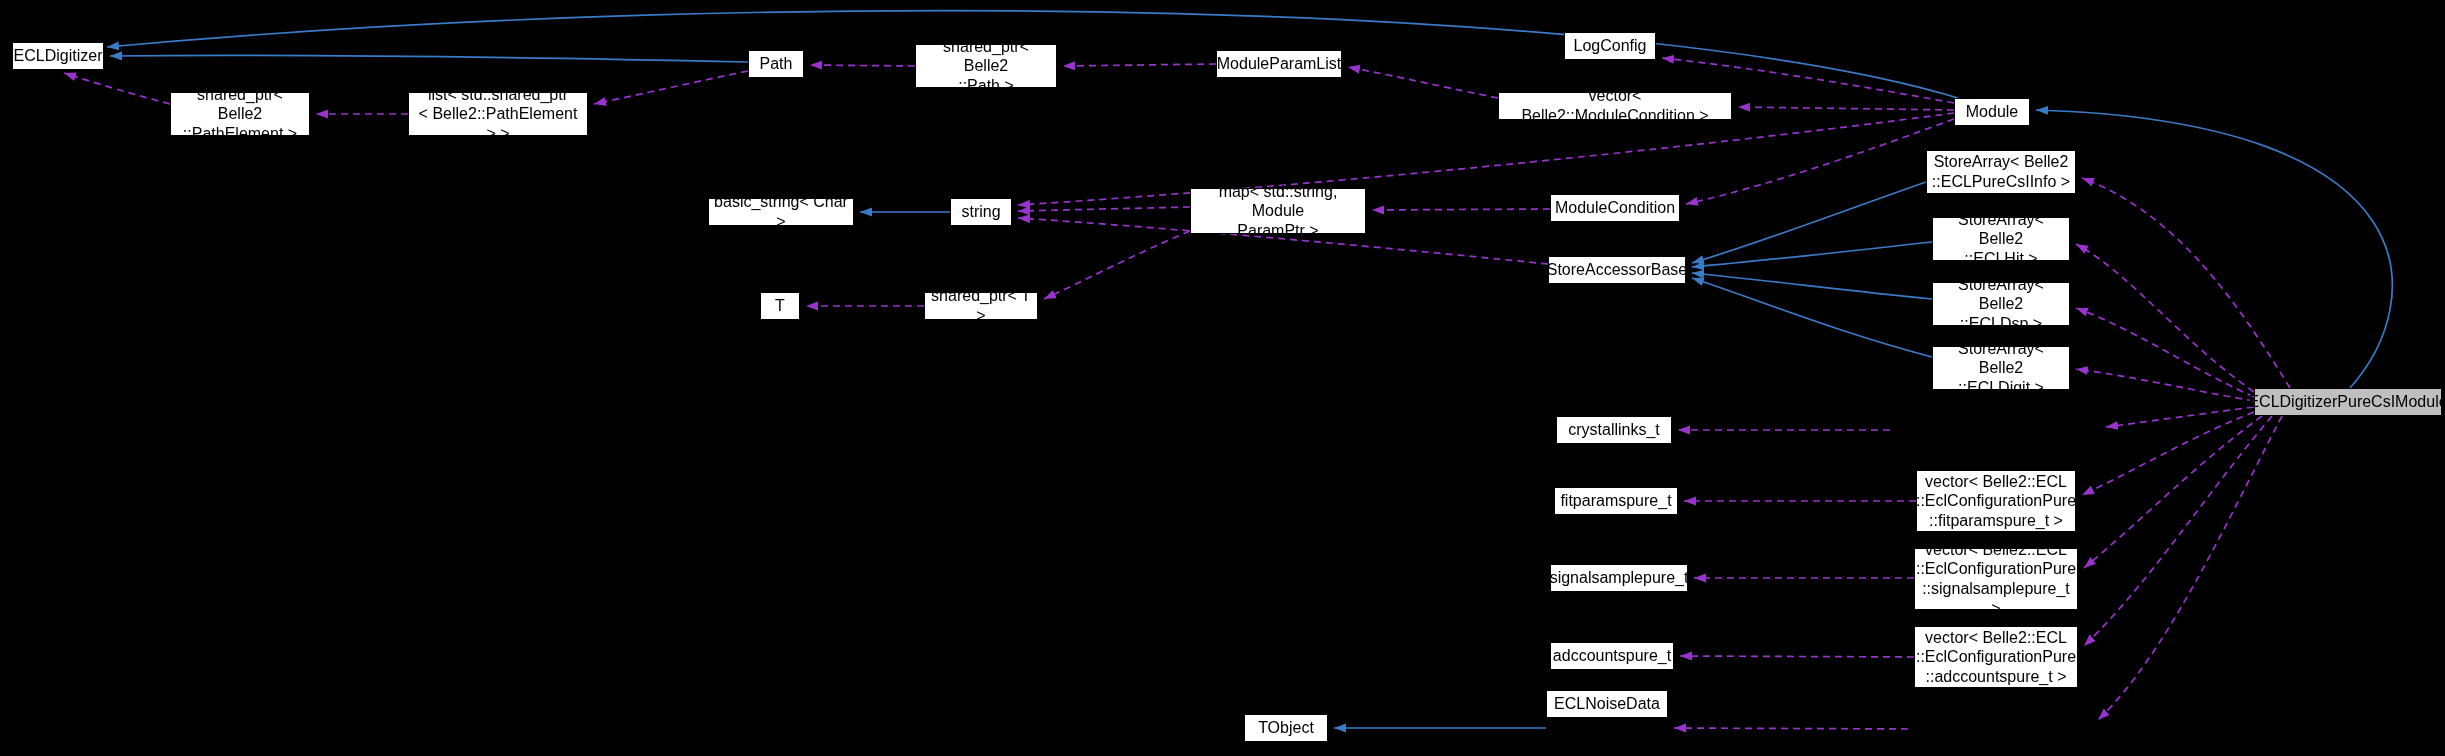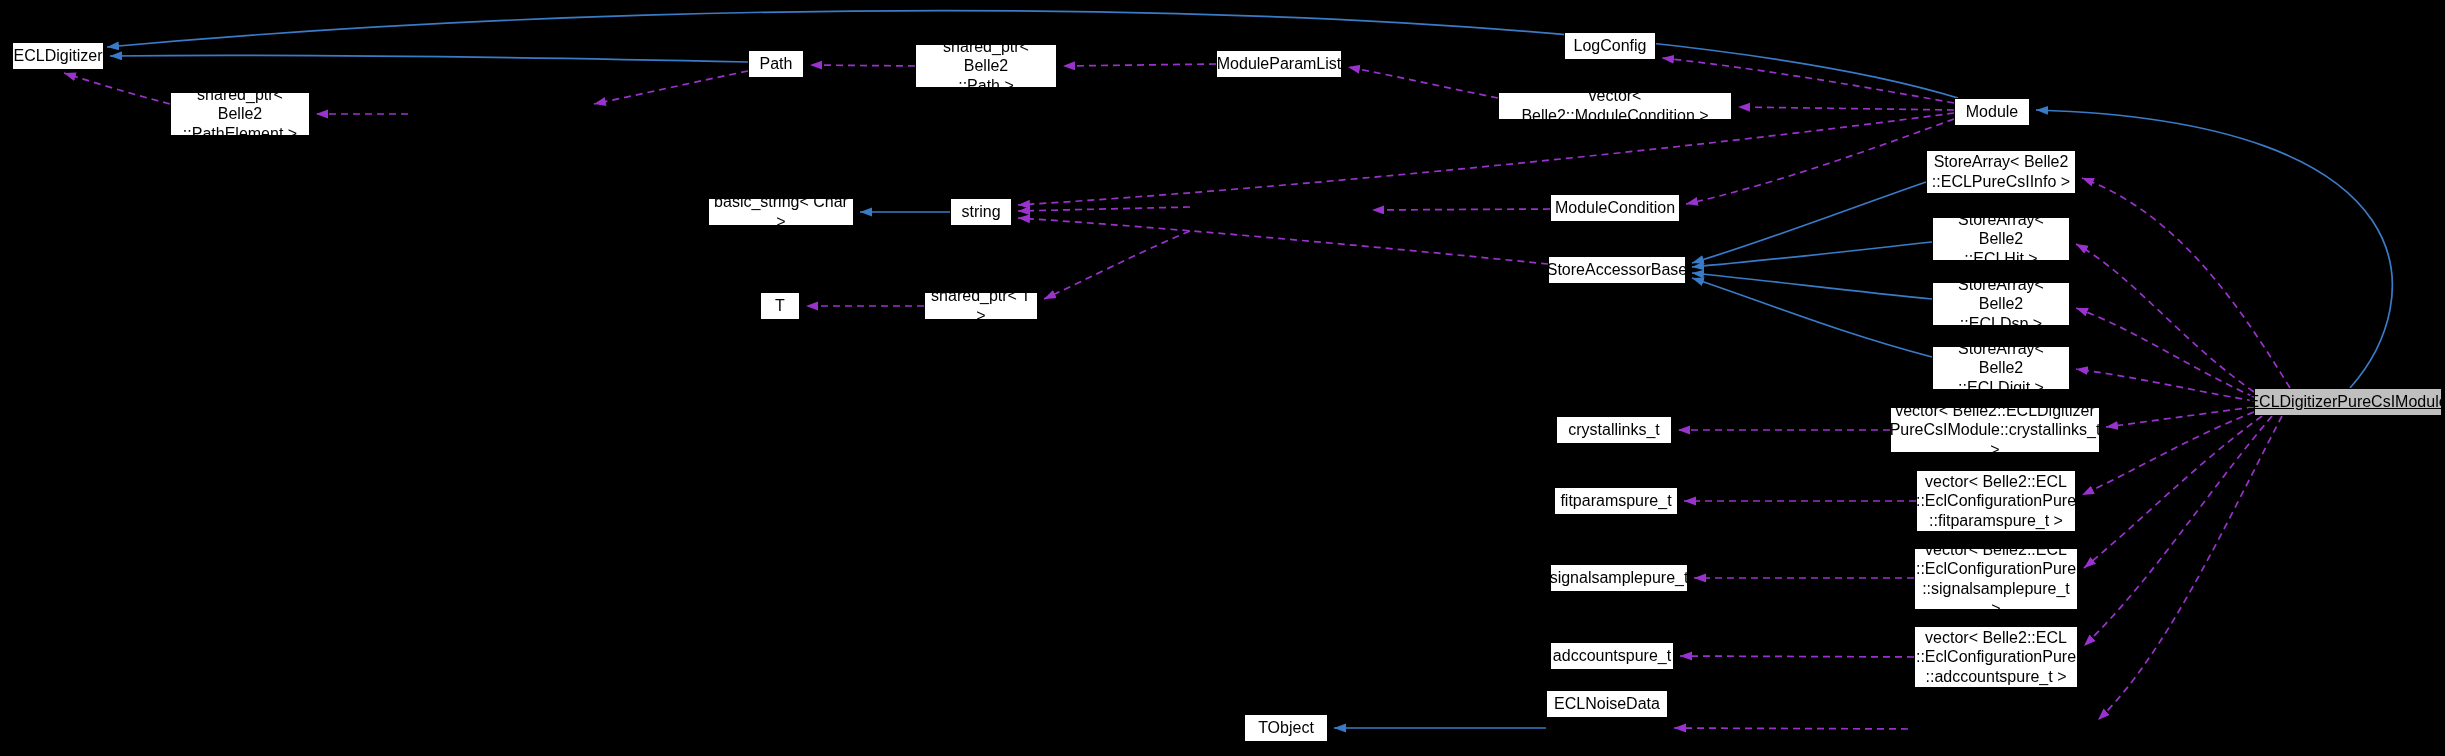--- a/index.html
+++ b/index.html
@@ -30,21 +30,20 @@
     line-height:1.22;
     display:flex;
     align-items:center;
     justify-content:center;
     text-align:center;
     white-space:pre-line;
     padding:1px 3px;
   }
   .node.highlight{
     background:var(--highlight_fill,#bfbfbf);
-    text-decoration:underline;
   }
   .edge{
     fill:none;
     stroke-width:1.7px;
   }
   .edge-inherit{ stroke:#3a7bc8; }
   .edge-use{ stroke:#9a32cd; stroke-dasharray:7 5; }
 </style>
 </head>
 <body>
@@ -102,44 +101,46 @@
       <path class="edge edge-use" d="M 2254 412 C 2190 437 2136 470 2082 495" marker-end="url(#ah-purple)"></path>
       <path class="edge edge-use" d="M 2262 416 C 2195 465 2142 520 2084 568" marker-end="url(#ah-purple)"></path>
       <path class="edge edge-use" d="M 2272 416 C 2205 495 2152 580 2084 646" marker-end="url(#ah-purple)"></path>
       <path class="edge edge-use" d="M 2282 416 C 2225 525 2166 655 2098 720" marker-end="url(#ah-purple)"></path>
     </g>
   </svg>
 
   <div class="node" style="left:12px;top:42px;width:92px;height:28px">ECLDigitizer</div>
   <div class="node" style="left:170px;top:92px;width:140px;height:44px">shared_ptr&lt; Belle2
 ::PathElement &gt;</div>
+  <div class="node" style="left:408px;top:92px;width:180px;height:44px">list&lt; std::shared_ptr
+&lt; Belle2::PathElement &gt; &gt;</div>
   <div class="node" style="left:748px;top:50px;width:56px;height:28px">Path</div>
   <div class="node" style="left:915px;top:44px;width:142px;height:44px">shared_ptr&lt; Belle2
 ::Path &gt;</div>
   <div class="node" style="left:1216px;top:50px;width:126px;height:28px">ModuleParamList</div>
   <div class="node" style="left:1564px;top:32px;width:92px;height:28px">LogConfig</div>
   <div class="node" style="left:1498px;top:92px;width:234px;height:28px">vector&lt; Belle2::ModuleCondition &gt;</div>
   <div class="node" style="left:1954px;top:98px;width:76px;height:28px">Module</div>
   <div class="node" style="left:708px;top:198px;width:146px;height:28px">basic_string&lt; Char &gt;</div>
   <div class="node" style="left:950px;top:198px;width:62px;height:28px">string</div>
+  <div class="node" style="left:1190px;top:188px;width:176px;height:46px">map&lt; std::string, Module
+ParamPtr &gt;</div>
   <div class="node" style="left:1550px;top:194px;width:130px;height:28px">ModuleCondition</div>
   <div class="node" style="left:1926px;top:150px;width:150px;height:44px">StoreArray&lt; Belle2
 ::ECLPureCsIInfo &gt;</div>
   <div class="node" style="left:1548px;top:256px;width:138px;height:28px">StoreAccessorBase</div>
   <div class="node" style="left:1932px;top:217px;width:138px;height:44px">StoreArray&lt; Belle2
 ::ECLHit &gt;</div>
   <div class="node" style="left:1932px;top:282px;width:138px;height:44px">StoreArray&lt; Belle2
 ::ECLDsp &gt;</div>
   <div class="node" style="left:1932px;top:346px;width:138px;height:44px">StoreArray&lt; Belle2
 ::ECLDigit &gt;</div>
   <div class="node" style="left:760px;top:292px;width:40px;height:28px">T</div>
   <div class="node" style="left:924px;top:292px;width:114px;height:28px">shared_ptr&lt; T &gt;</div>
   <div class="node" style="left:1556px;top:416px;width:116px;height:28px">crystallinks_t</div>
-  <div class="node" style="left:1890px;top:407px;width:210px;height:46px">vector&lt; Belle2::ECLDigitizer
-PureCsIModule::crystallinks_t &gt;</div>
   <div class="node" style="left:1554px;top:487px;width:124px;height:28px">fitparamspure_t</div>
   <div class="node" style="left:1916px;top:470px;width:160px;height:62px">vector&lt; Belle2::ECL
 ::EclConfigurationPure
 ::fitparamspure_t &gt;</div>
   <div class="node" style="left:1550px;top:564px;width:138px;height:28px">signalsamplepure_t</div>
   <div class="node" style="left:1914px;top:548px;width:164px;height:62px">vector&lt; Belle2::ECL
 ::EclConfigurationPure
 ::signalsamplepure_t &gt;</div>
   <div class="node" style="left:1550px;top:642px;width:124px;height:28px">adccountspure_t</div>
   <div class="node" style="left:1914px;top:626px;width:164px;height:62px">vector&lt; Belle2::ECL

